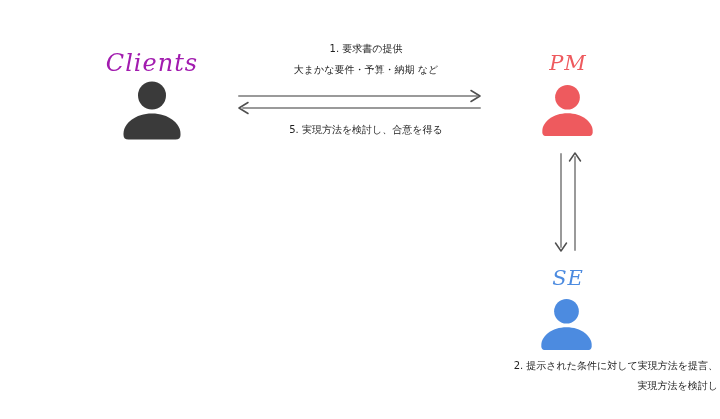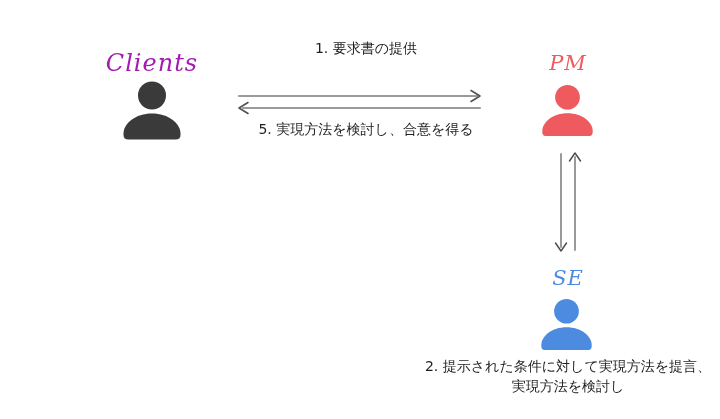--- a/index.html
+++ b/index.html
@@ -27,27 +27,27 @@
 
   .actor-icon { position: absolute; }
   .icon-clients { left: 122px; top: 81px;  width: 60px; height: 59px; }
   .icon-pm      { left: 541px; top: 84px;  width: 53px; height: 53px; }
   .icon-se      { left: 540px; top: 298px; width: 53px; height: 53px; }
   .actor-icon svg { display: block; width: 100%; height: 100%; }
 
   .message {
     position: absolute;
     text-align: center;
-    font-size: 14px;
+    font-size: 10px;
     line-height: 21px;
     color: #1f1f1f;
   }
   .msg-request   { left: 216px; top: 38px;  width: 300px; }
   .msg-agreement { left: 216px; top: 119px; width: 300px; }
-  .msg-proposal  { left: 418px; top: 356px; width: 300px; line-height: 20px; }
+  .msg-proposal  { left: 418px; top: 356px; width: 300px; line-height: 20px; text-align: right; }
   .message .line { display: block; }
   .message .note { display: block; font-weight: bold; }
 
   .arrow-layer {
     position: absolute;
     left: 0; top: 0;
     width: 720px; height: 419px;
     pointer-events: none;
   }
 </style>
@@ -81,20 +81,21 @@
     <svg viewBox="0 0 60 59" xmlns="http://www.w3.org/2000/svg">
       <g fill="#4c8be0">
         <circle cx="30" cy="14.5" r="14"></circle>
         <path d="M30 32.5 C13.5 32.5 1.5 42.5 1.5 52.5 L1.5 54 Q1.5 58.5 6.5 58.5 L53.5 58.5 Q58.5 58.5 58.5 54 L58.5 52.5 C58.5 42.5 46.5 32.5 30 32.5 Z"></path>
       </g>
     </svg>
   </div>
 
   <div class="message msg-request">
     <span class="line">1. 要求書の提供</span>
+    <span class="line">大まかな要件・予算・納期 など</span>
   </div>
 
   <div class="message msg-agreement">
     <span class="line">5. 実現方法を検討し、合意を得る</span>
   </div>
 
   <div class="message msg-proposal">
     <span class="line">2. 提示された条件に対して実現方法を提言、</span>
     <span class="line">実現方法を検討し</span>
   </div>

